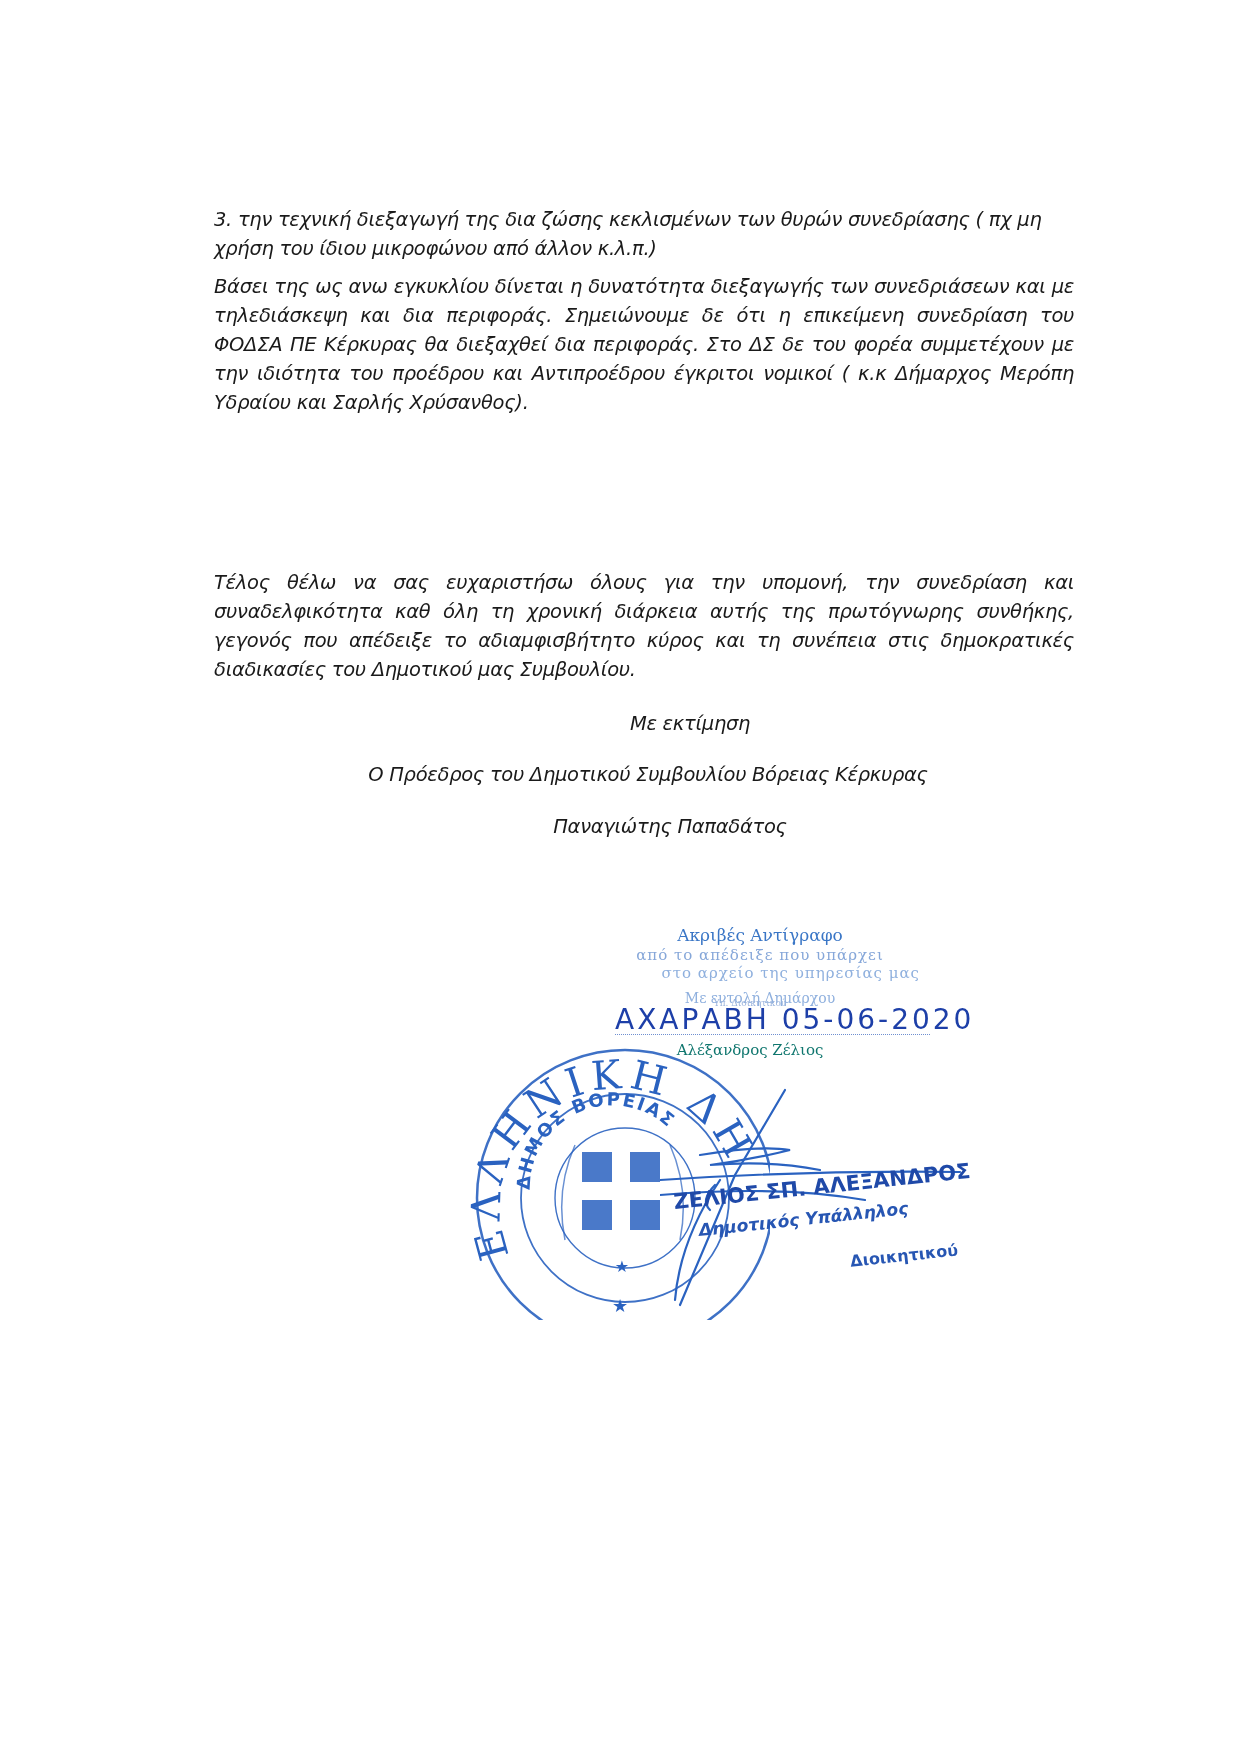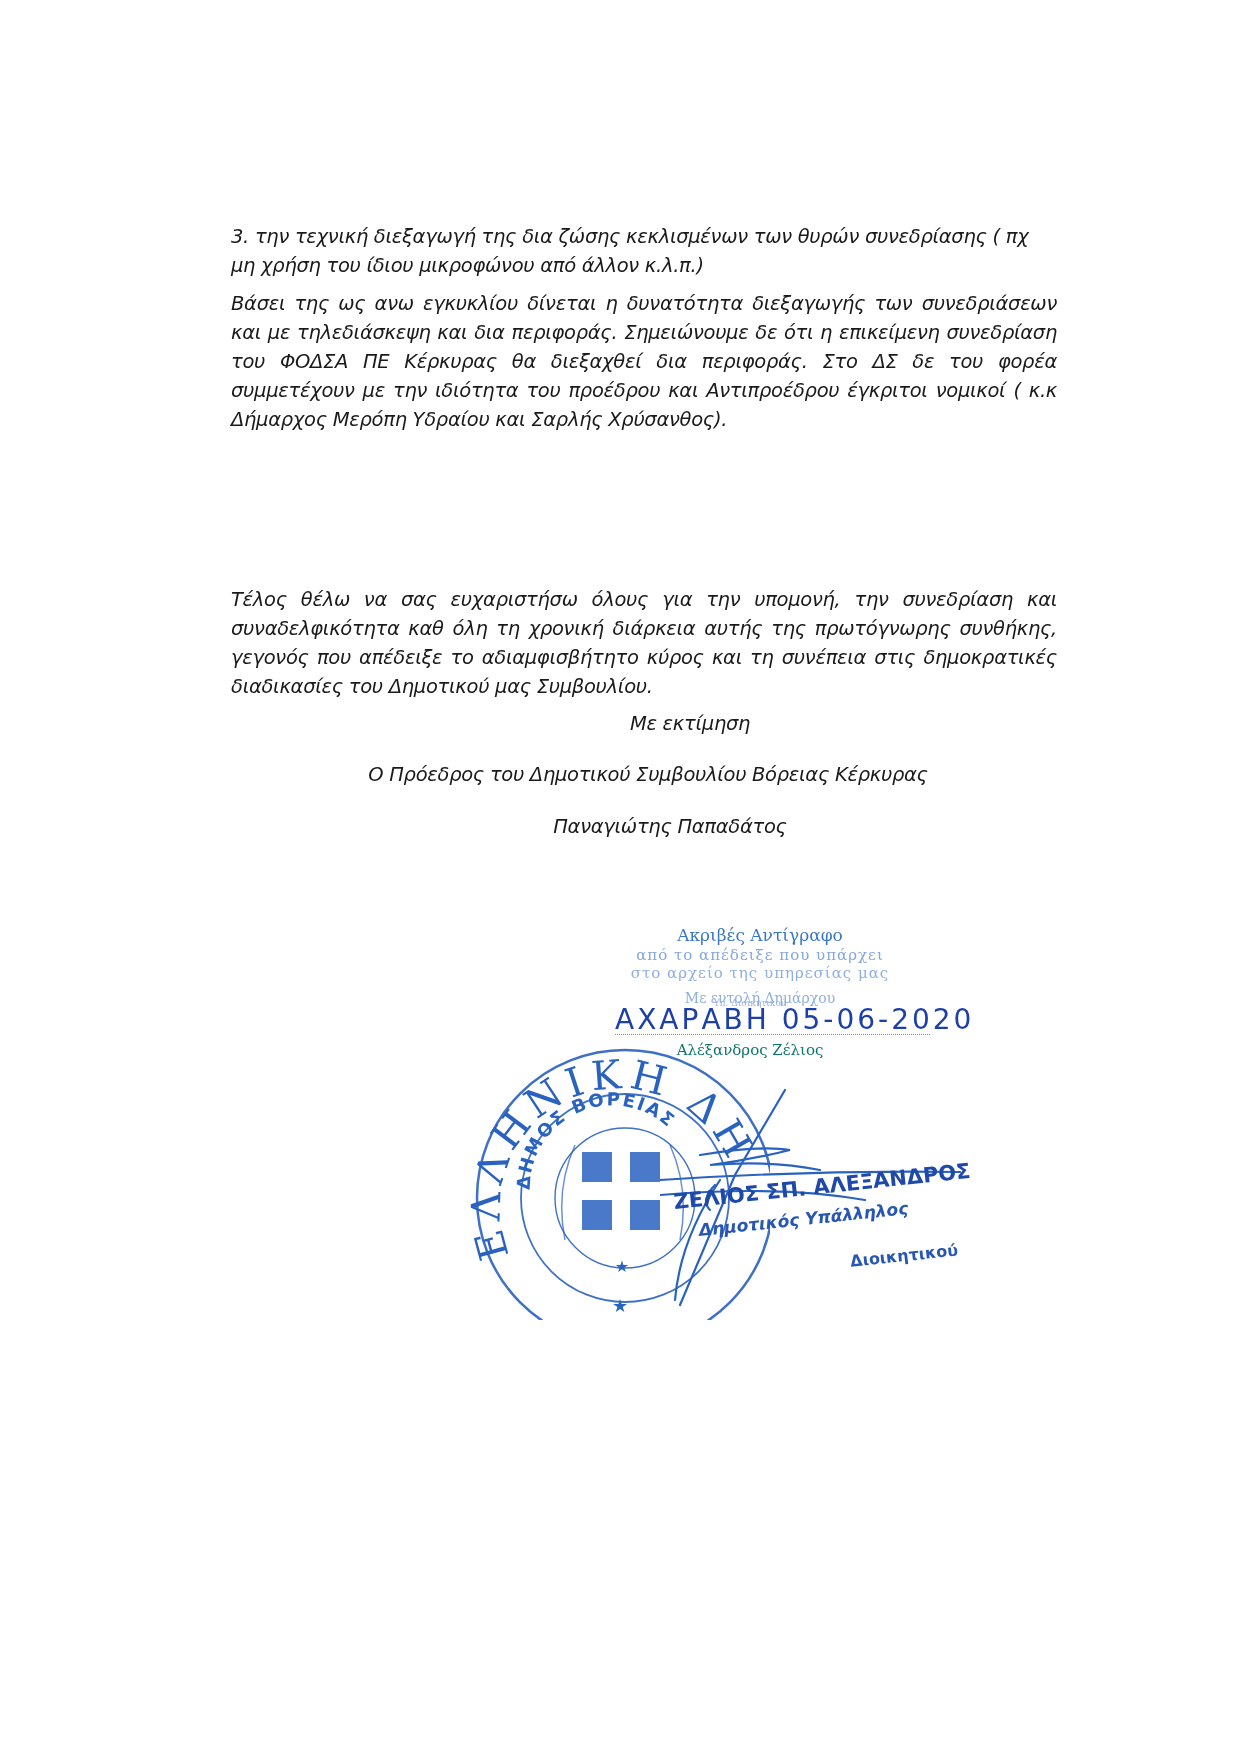--- a/index.html
+++ b/index.html
@@ -4,42 +4,42 @@
   <style>
     html, body { margin: 0; padding: 0; background: #ffffff; }
     body { width: 1240px; height: 1753px; position: relative; overflow: hidden; }
     .page { position: absolute; left: 0; top: 0; width: 1240px; height: 1753px; background: #fff; }
     .body-text {
       position: absolute; left: 214px; width: 860px;
       font-family: "DejaVu Sans", sans-serif; font-style: italic;
       font-size: 19.5px; line-height: 29px; color: #1a1a1a;
       text-align: justify; letter-spacing: -0.3px;
     }
-    .body-text p { margin: 17px; }
+    .body-text p { margin: 0; }
     #p1 { top: 205px; text-align: left; }
     #p2 { top: 272px; }
     #p3 { top: 458px; }
     #p4 { top: 568px; }
     .center-line {
       position: absolute; left: 0; width: 1240px; text-align: center;
       font-family: "DejaVu Sans", sans-serif; font-style: italic;
       font-size: 19.5px; color: #1a1a1a; letter-spacing: -0.3px;
     }
     #closing { top: 712px; left: 70px; }
     #role { top: 763px; left: 28px; }
     #name { top: 815px; left: 50px; }
 
     
     .stamp-text {
       position: absolute; font-family: "DejaVu Serif", serif; color: #2f6fc4;
       text-align: center; white-space: nowrap;
     }
     #cert-title { top: 925px; left: 600px; width: 320px; font-size: 17px; color: #3a76c6; text-align: center; }
     #cert-l2 { top: 946px; left: 600px; width: 320px; font-size: 15px; color: #86a7d9; letter-spacing: 1px; }
-    #cert-l3 { top: 964px; left: 600px; width: 320px; font-size: 15px; color: #8fb0de; letter-spacing: 1px; }
+    #cert-l3 { top: 964px; left: 600px; width: 320px; font-size: 15px; color: #8fb0de; letter-spacing: 1px; text-align: right; }
     #cert-l4 { top: 983px; left: 600px; width: 320px; font-size: 14px; color: #8fb0de; margin-top: 7px; }
     #handwritten {
       position: absolute; top: 1003px; left: 615px; width: 400px;
       font-family: "DejaVu Sans", sans-serif; font-size: 28px; color: #1d3fa8;
       letter-spacing: 3px; white-space: nowrap;
     }
     #dotline { position: absolute; top: 1034px; left: 615px; width: 315px; border-bottom: 1.5px dotted #6f8fd0; }
     #signer-small { top: 1041px; left: 620px; width: 260px; font-size: 15px; color: #0f766e; }
     #signer-sub { top: 998px; left: 640px; width: 220px; font-size: 9px; color: #9bb4dd; }
 

